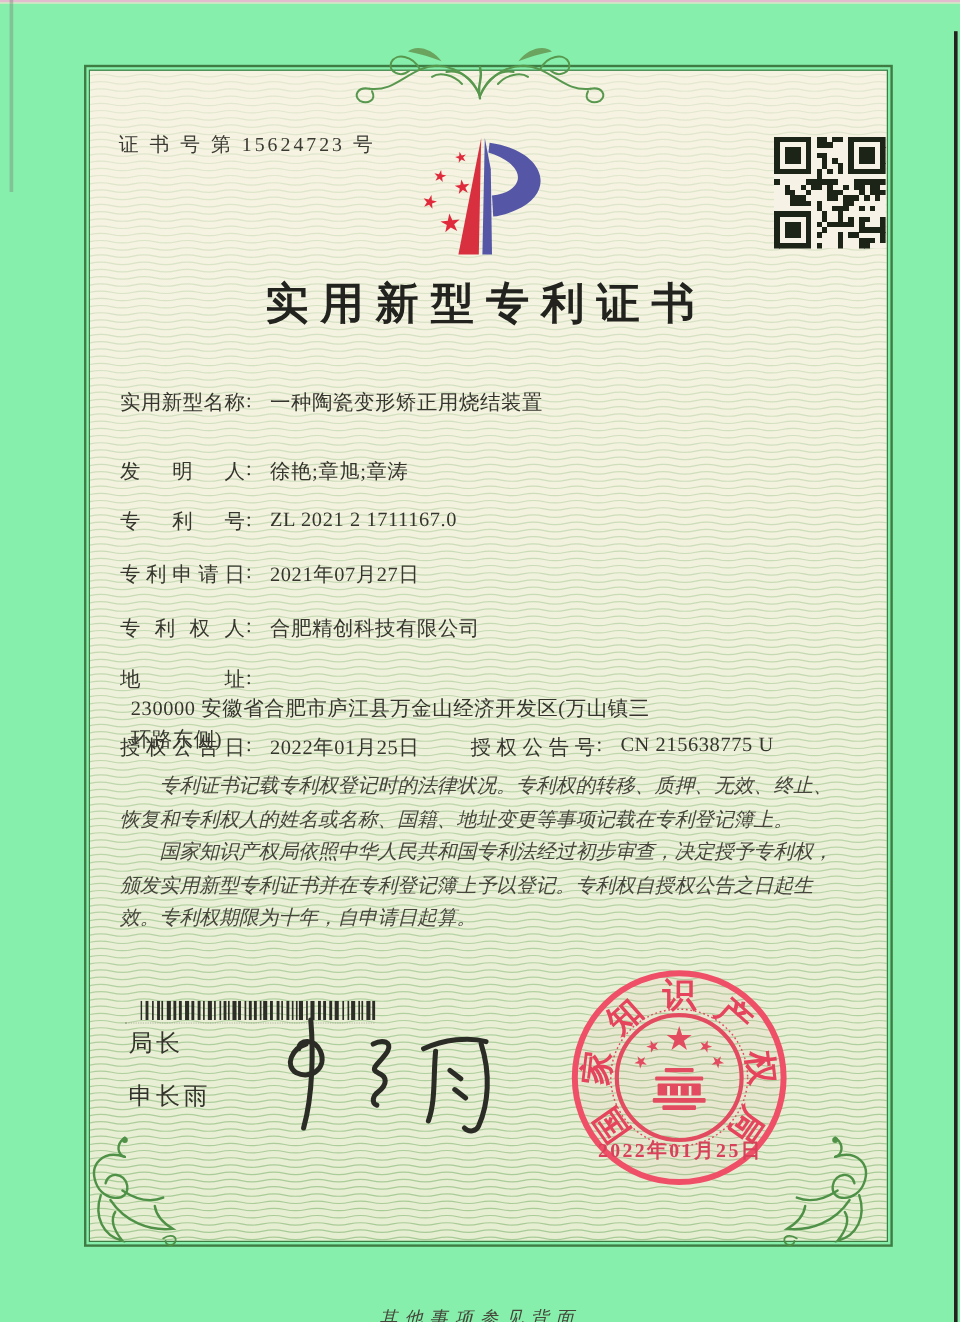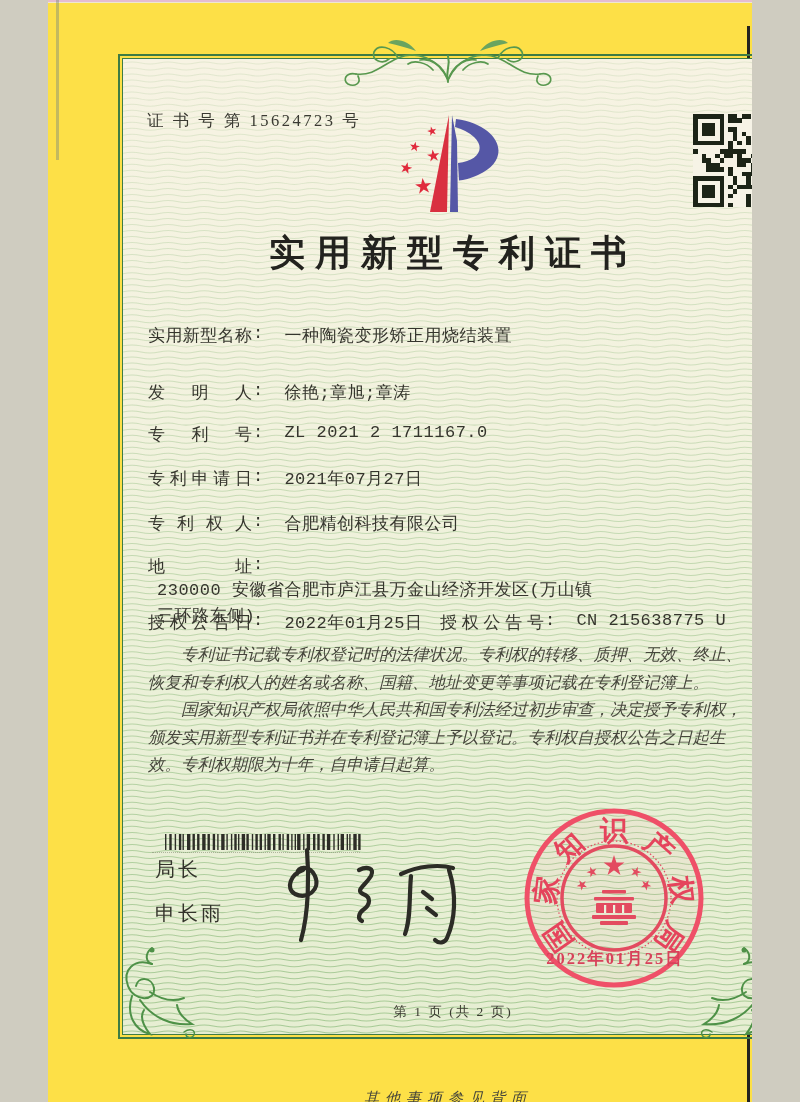--- a/index.html
+++ b/index.html
@@ -1,37 +1,37 @@
 <!DOCTYPE html>
 <html><head>
 <meta charset="utf-8">
 <style>
   html,body{margin:0;padding:0;background:#cfccc0;}
-  .page{position:relative;width:704px;height:1102px;background:#fde047;overflow:hidden;
+  .page{position:relative;width:800px;height:1102px;background:#86efac;overflow:hidden;
         font-family:"Liberation Serif",serif;color:#32322b;margin:0 auto;}
   
   .edge-top{position:absolute;left:0;top:0;width:100%;height:2px;background:#e4bcd0;}
   .edge-top2{position:absolute;left:0;top:2px;width:100%;height:1px;background:#efe7cf;}
   .edge-right{position:absolute;right:2px;top:26px;width:3px;height:1076px;background:#23231f;}
   .edge-left{position:absolute;left:8px;top:0;width:3px;height:160px;background:#7d8c7d;opacity:.45;}
   
   .frame{position:absolute;left:70px;top:54px;width:670px;height:981px;border:2.5px solid #3e7c44;}
   .frame-inner{position:absolute;left:2px;top:2px;right:2px;bottom:2px;border:1px solid #3e7c44;
         background:linear-gradient(180deg,#f7f3e3,#f2f2de 38%,#eaf0d7 68%,#e6eed2);}
   #guilloche{position:absolute;inset:0;width:100%;height:100%;}
   .ornament{position:absolute;z-index:2;}
   
   .content{position:absolute;inset:0;z-index:3;}
   .cert-no{position:absolute;left:99px;top:110px;font-size:16.5px;letter-spacing:2.5px;color:#3a3a32;}
   .logo{position:absolute;left:330px;top:111px;}
   .qr{position:absolute;left:645px;top:114px;width:93px;height:93px;}
   .title{position:absolute;left:70px;top:229px;width:670px;text-align:center;
          font-size:36px;font-weight:bold;letter-spacing:10px;color:#22221e;}
   .fields{position:absolute;left:100px;top:322px;width:562px;font-size:17px;}
-  .frow{position:absolute;left:0;white-space:nowrap;font-family:Liberation Mono, monospace;}
+  .frow{position:absolute;left:0;white-space:nowrap;}
   .flabel{display:inline-block;width:104px;text-align:justify;text-align-last:justify;
           vertical-align:top;color:#35352d;}
   .fcolon{display:inline-block;margin:0 2px 0 1px;vertical-align:top;}
   .fvalue{display:inline-block;margin-left:9px;letter-spacing:.5px;color:#35352d;vertical-align:top;}
   .frow.wrap{white-space:normal;}
   .frow.wrap .fvalue{width:444px;line-height:26px;}
   .pair2{position:absolute;left:292px;top:0;white-space:nowrap;}
   .paras{position:absolute;left:100px;top:641px;width:606px;font-size:16.5px;line-height:27.5px;
          font-style:italic;color:#46463c;}
   .paras p{margin:0;text-indent:2em;}
@@ -638,16 +638,15 @@
           <text transform="translate(54.8,43.2) rotate(-41.7)" text-anchor="middle" dominant-baseline="central" font-size="28" font-weight="bold" fill="#e5445c" font-family="Liberation Serif, serif">知</text>
           <text transform="translate(100.0,26.0) rotate(0.0)" text-anchor="middle" dominant-baseline="central" font-size="28" font-weight="bold" fill="#e5445c" font-family="Liberation Serif, serif">识</text>
           <text transform="translate(145.2,43.2) rotate(41.7)" text-anchor="middle" dominant-baseline="central" font-size="28" font-weight="bold" fill="#e5445c" font-family="Liberation Serif, serif">产</text>
           <text transform="translate(167.5,86.1) rotate(83.3)" text-anchor="middle" dominant-baseline="central" font-size="28" font-weight="bold" fill="#e5445c" font-family="Liberation Serif, serif">权</text>
           <text transform="translate(155.7,133.0) rotate(125.0)" text-anchor="middle" dominant-baseline="central" font-size="28" font-weight="bold" fill="#e5445c" font-family="Liberation Serif, serif">局</text>
         </g>
     </svg>
 
     <div class="seal-date">2022年01月25日</div>
 
-    <div class="pageno">第 1 页 (共 2 页)</div>
     <div class="backnote">其他事项参见背面</div>
   </div>
 </div>
 
 </body></html>

